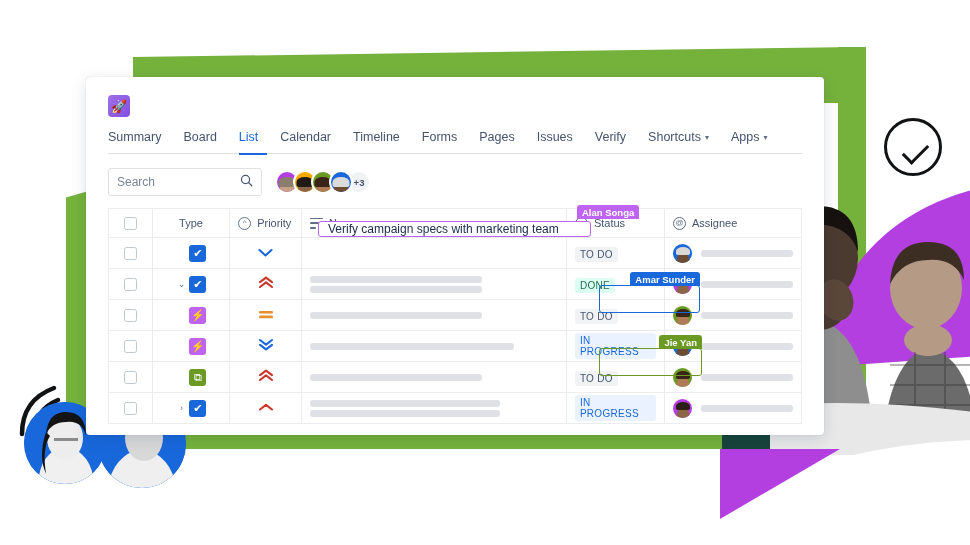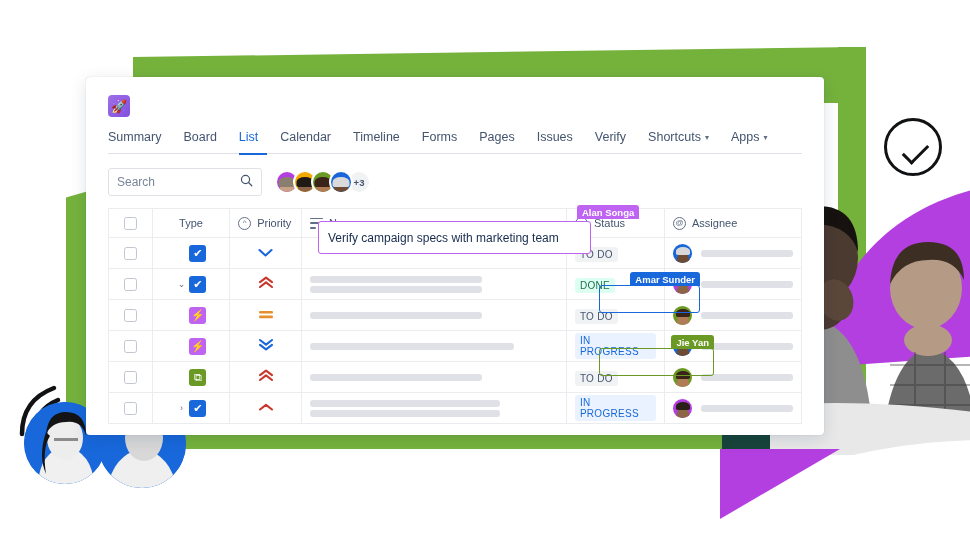--- a/index.html
+++ b/index.html
@@ -265,21 +265,21 @@
   .prio { display: inline-block; line-height: 0.62; font-size: 13px; font-weight: bold; letter-spacing: 0; }
   .p-low     { color: #1868DB; }
 
   
   .skel { height: 7px; background: #DFE1E6; border-radius: 3px; margin: 3px 0; }
 
   
   .name-input {
     position: absolute;
     left: 318px; top: 221px;
-    width: 273px; height: 33px;
+    width: 273px; height: 16px;
     border: 1.6px solid #BF63F3;
     border-radius: 3px;
     background: #fff;
     display: flex; align-items: center;
     padding: 0 9px;
     font-size: 12px; color: #172B4D;
     z-index: 6;
   }
 
   
@@ -735,17 +735,17 @@
     <span>Verify campaign specs with marketing team</span>
   </div>
   <div class="purple-tag" style="left:540px; top:205px;">
     <span>Alan Songa</span>
   </div>
 
   <div class="collab-box cb-blue" style="left:591px; top:285px; width:101px; height:28px;">
     <span class="collab-tag">Amar Sunder</span>
   </div>
 
-  <div class="collab-box cb-green" style="left:591px; top:348px; width:115px; height:28px;">
+  <div class="collab-box cb-green" style="left:591px; top:348px; width:103px; height:28px;">
     <span class="collab-tag">Jie Yan</span>
   </div>
 
 </div>
 
 </body></html>

